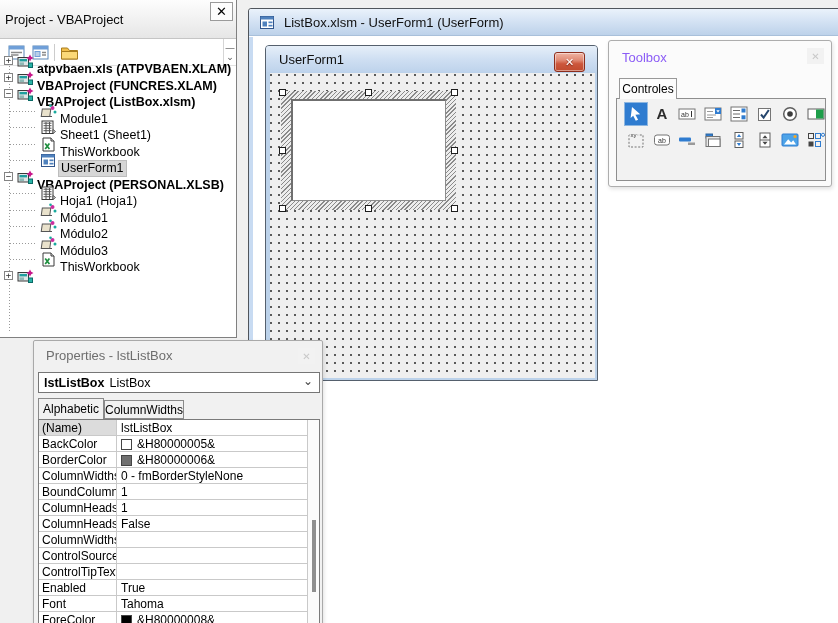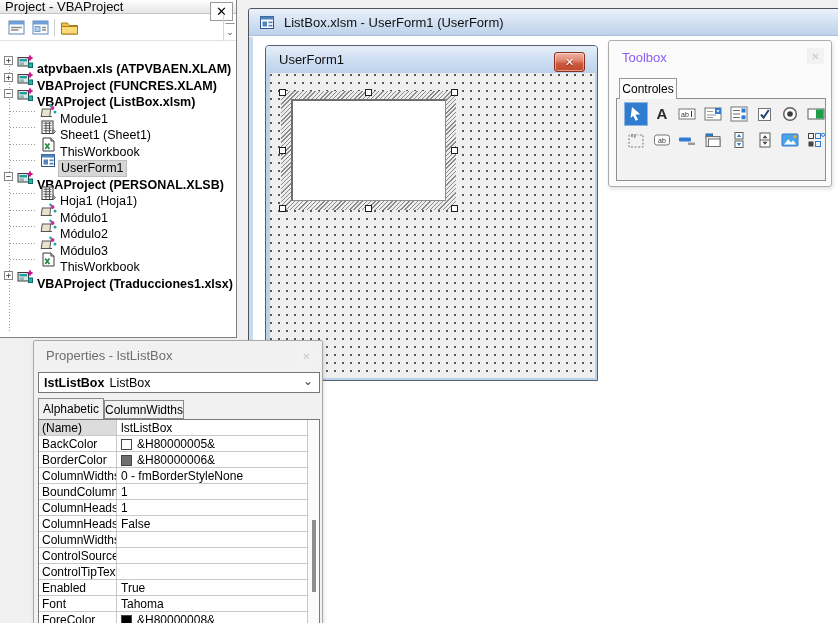--- a/index.html
+++ b/index.html
@@ -31,21 +31,21 @@
 
   .sel-frame{position:absolute;left:11px;top:18px;width:175px;height:119px;
     background:repeating-linear-gradient(135deg,#8a8a8a 0 1px,#ededed 1px 3px);}
   .lstbox{position:absolute;left:10px;top:8px;width:155px;height:102px;background:#fff;
     border:1px solid #8c8c8c;border-top:2px solid #6f6f6f;border-left:2px solid #6f6f6f;}
   .handle{position:absolute;width:7px;height:7px;background:#fff;border:1px solid #1d1d1d;}
 
   
   .project{position:absolute;left:0;top:0;width:237px;height:338px;background:#fff;z-index:3;
     border-right:1px solid #808080;border-bottom:1px solid #808080;}
-  .project-titlebar{height:14px;background:linear-gradient(#fdfdfd,#e6e6e6);border-bottom:1px solid #c5c5c5;
+  .project-titlebar{height:39px;background:linear-gradient(#fdfdfd,#e6e6e6);border-bottom:1px solid #c5c5c5;
     display:flex;align-items:center;}
   .project-titlebar .t{font-size:13px;margin-left:5px;color:#0a0a0a;}
   .project-close{position:absolute;top:2px;right:3px;width:23px;height:19px;border:1px solid #9a9a9a;background:#fdfdfd;
     font-size:13px;font-weight:bold;display:flex;align-items:center;justify-content:center;cursor:default;}
   .project-toolbar{position:relative;height:27px;border-bottom:1px solid #e2e2e2;}
   .tb-btn{position:absolute;top:4px;width:22px;height:19px;display:flex;align-items:center;justify-content:center;}
   .tb-sep{position:absolute;left:54px;top:5px;width:1px;height:17px;background:#cccccc;}
   .tb-overflow{position:absolute;right:0;top:0;width:13px;height:27px;border-left:1px solid #d5d5d5;
     font-size:9px;color:#555;text-align:center;line-height:9px;padding-top:5px;}
   .tree{position:absolute;left:0;top:53px;right:0;bottom:0;overflow:hidden;}
@@ -340,21 +340,20 @@
           <span class="toggle">+</span>
           <span class="ticon">
             <svg width="17" height="15" viewBox="0 0 17 15">
               <rect x="1" y="3.5" width="10.5" height="8.5" fill="#dfe6e8" stroke="#3a3a3a"></rect>
               <rect x="2.5" y="5" width="7.5" height="2.4" fill="#1f9e9e"></rect>
               <rect x="2.5" y="8.4" width="4.5" height="2.6" fill="#8fb8b5"></rect>
               <path d="M13 0.5l1.2 2.3 2.3 1.2-2.3 1.2L13 7.5l-1.2-2.3-2.3-1.2 2.3-1.2z" fill="#c7158a"></path>
               <rect x="11.5" y="9" width="4" height="4.5" fill="#28b2a6" stroke="#0a6a66"></rect>
             </svg>
           </span>
-          <span class="tlabel">VBAProject (Traducciones1.xlsx)</span>
         </div>
       </div>
   </div>
 
   <div class="toolbox">
     <div class="toolbox-title">Toolbox</div>
     <div class="float-close">✕</div>
     <div class="toolbox-tab">Controles</div>
     <div class="toolbox-panel">
         <div class="tool-cell selected" style="left: 7px; top: 3px;">

